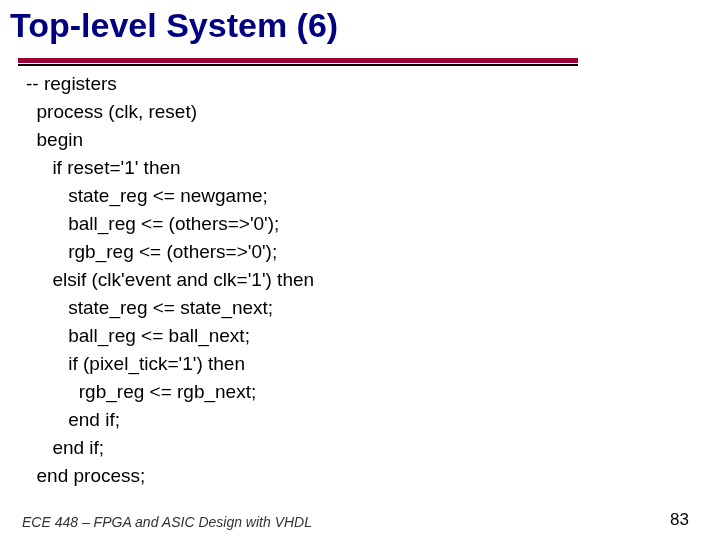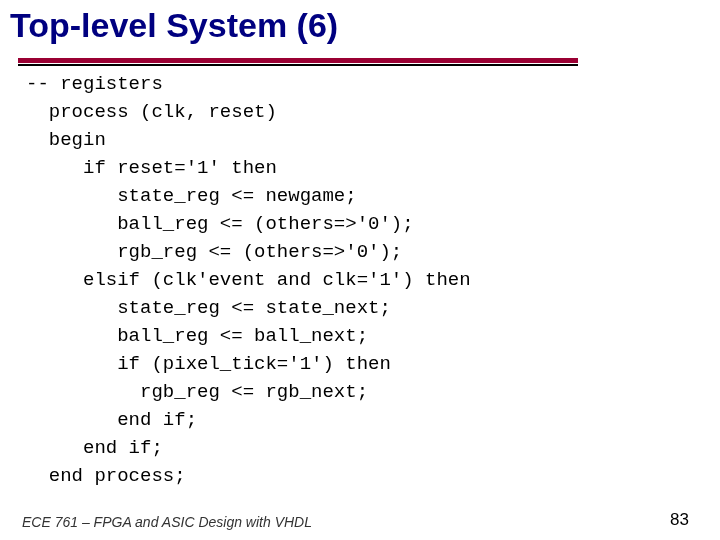--- a/index.html
+++ b/index.html
@@ -41,21 +41,21 @@
     margin-top: 1px;
   }
   .code {
     position: absolute;
     left: 26px;
     top: 70px;
     font-size: 19px;
     line-height: 28px;
     color: #000;
     white-space: pre;
-    font-family: Liberation Mono, monospace;
+    font-family: Liberation Sans, sans-serif;
   }
   .footer-left {
     position: absolute;
     left: 22px;
     bottom: 10px;
     font-size: 14px;
     font-style: italic;
     color: #333;
   }
   .footer-right {
@@ -83,15 +83,15 @@
         ball_reg &lt;= (others=&gt;'0');
         rgb_reg &lt;= (others=&gt;'0');
      elsif (clk'event and clk='1') then
         state_reg &lt;= state_next;
         ball_reg &lt;= ball_next;
         if (pixel_tick='1') then
           rgb_reg &lt;= rgb_next;
         end if;
      end if;
   end process;</div>
-  <div class="footer-left">ECE 761 – FPGA and ASIC Design with VHDL</div>
+  <div class="footer-left">ECE 448 – FPGA and ASIC Design with VHDL</div>
   <div class="footer-right">83</div>
 </div>
 
 </body></html>

